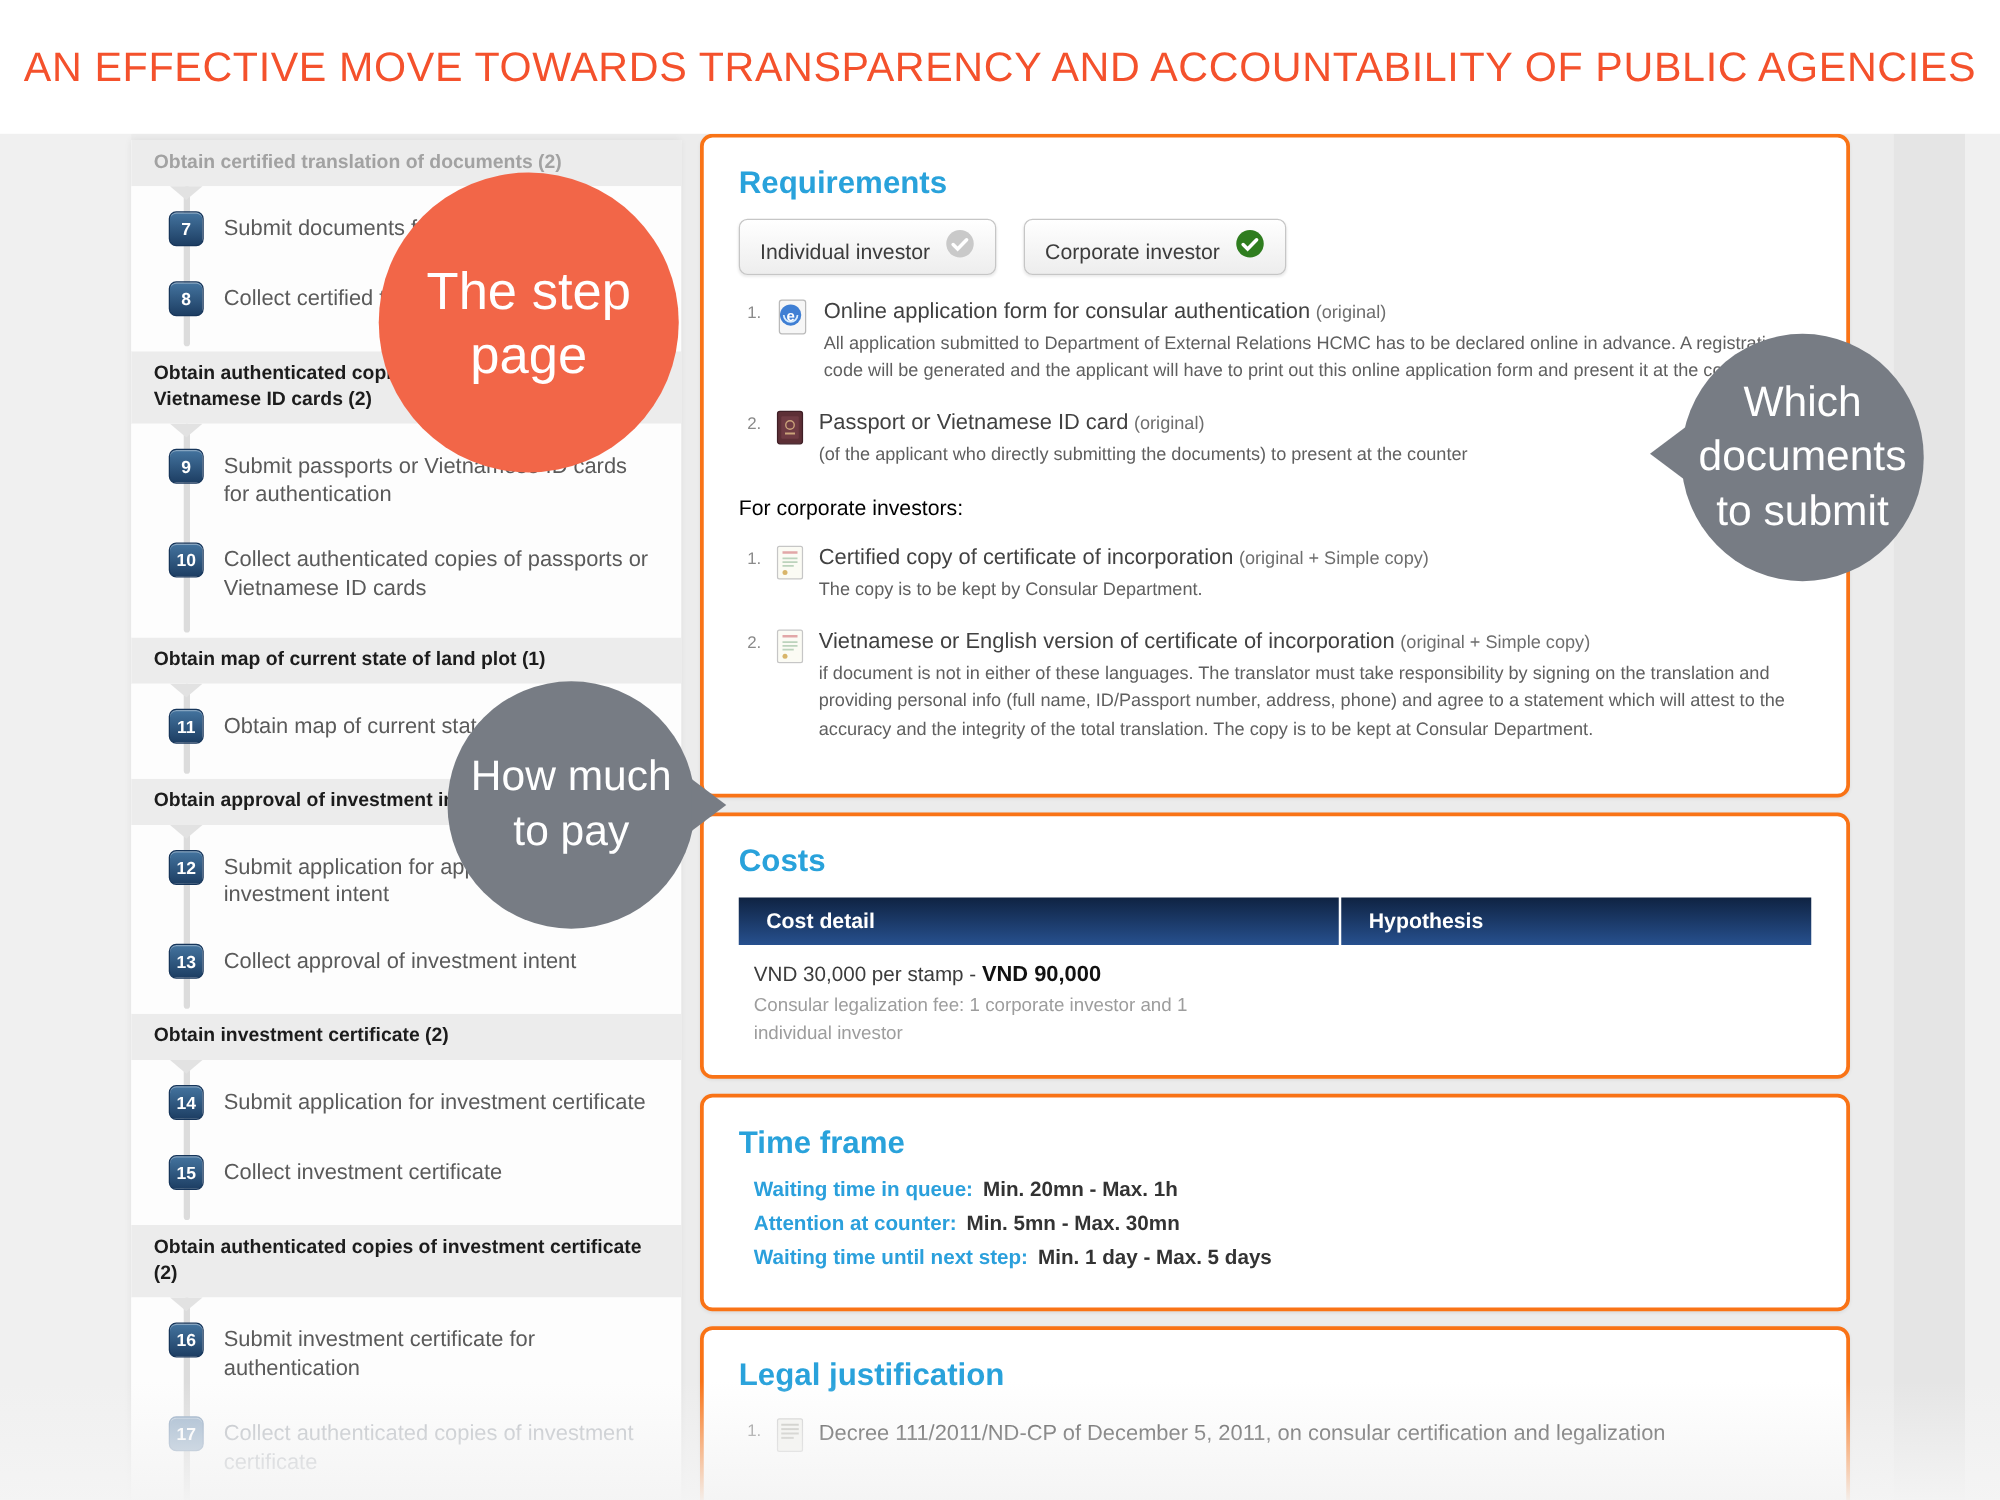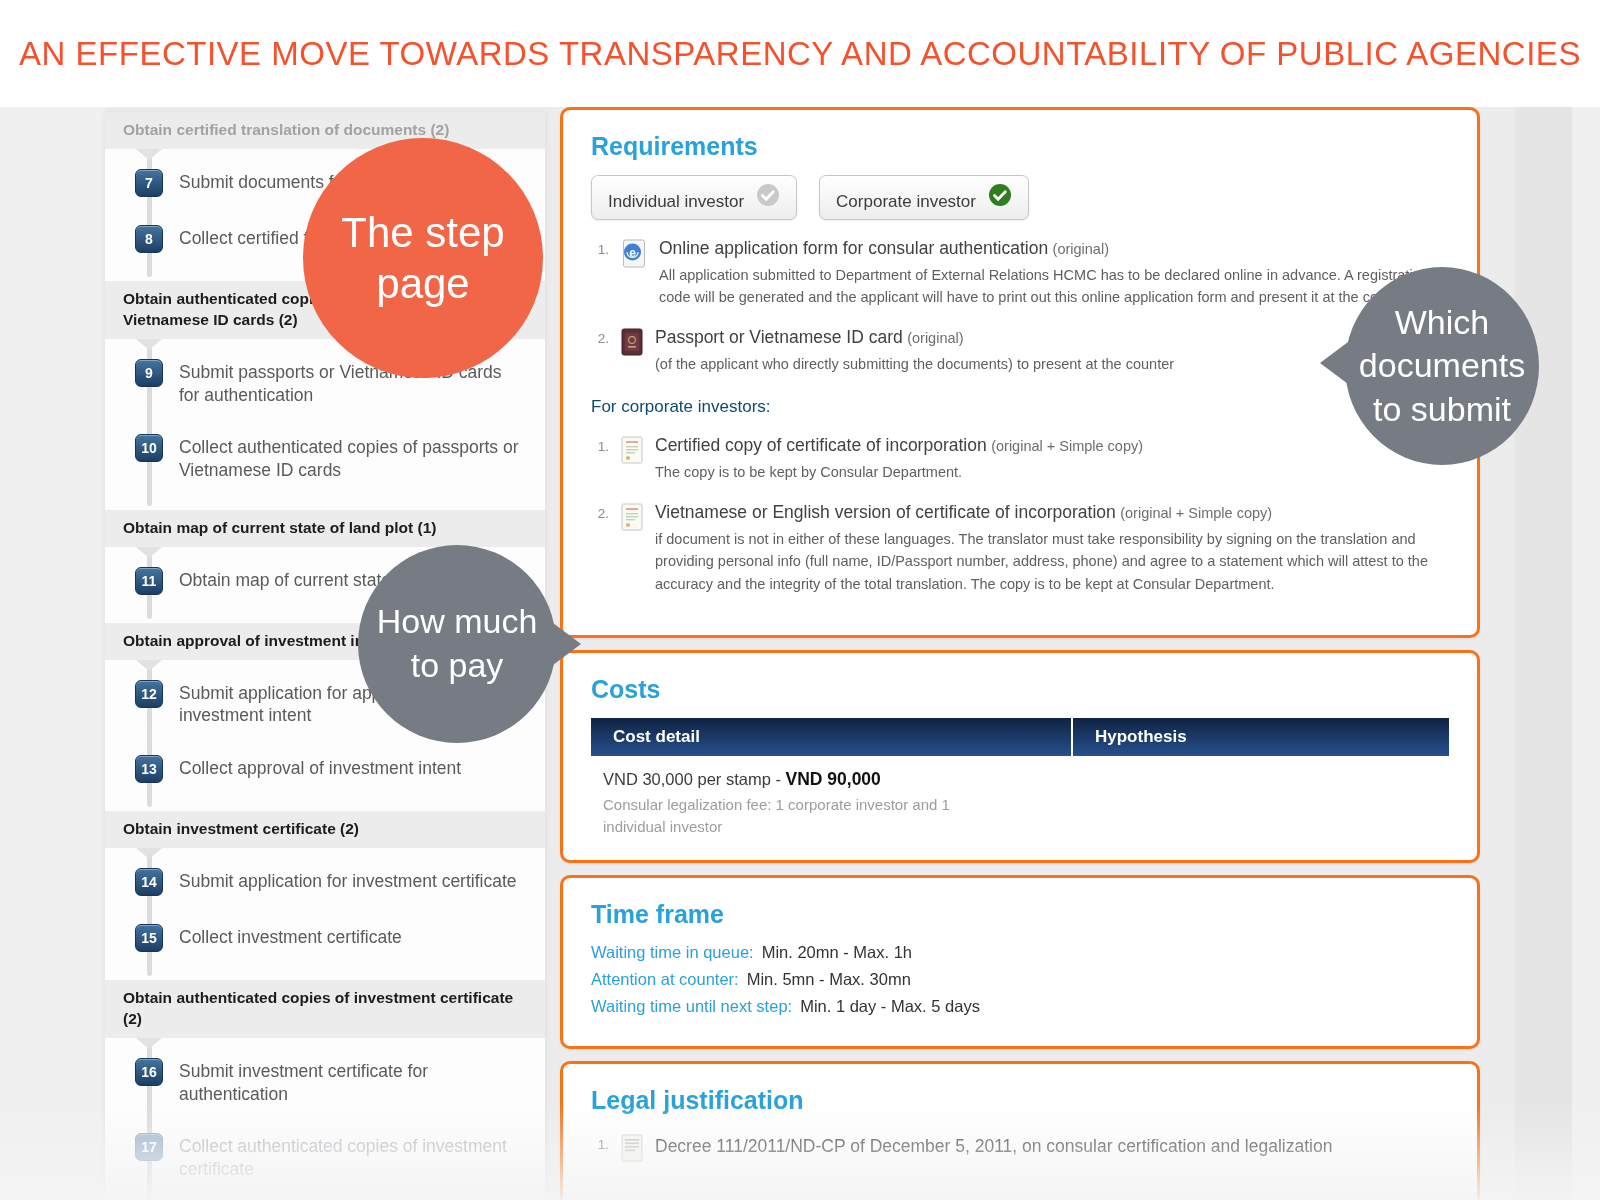--- a/index.html
+++ b/index.html
@@ -50,40 +50,40 @@
           background:linear-gradient(#ffffff,#ededed); padding:7px 16px; font-size:17px; color:#3c3c3c; cursor:pointer;
           box-shadow:0 1px 2px rgba(0,0,0,0.08); }
 
   
   .req-item { display:flex; gap:12px; margin:18px 0; }
   .req-num { color:#8a8a8a; font-size:13.5px; width:18px; text-align:right; padding-top:4px; flex-shrink:0; }
   .req-icon { flex-shrink:0; padding-top:1px; }
   .req-title { font-size:17.5px; color:#414141; }
   .req-suffix { font-size:14.5px; color:#6e6e6e; }
   .req-desc { font-size:14.5px; color:#5f5f5f; line-height:1.55; margin-top:5px; max-width:795px; }
-  .corp-heading { color:#0c4a6e; font-size:17px; margin:22px 0 2px 0; }
+  .corp-heading { color:#000000; font-size:17px; margin:22px 0 2px 0; }
 
   
   .cost-head { display:flex; gap:2px; margin-top:10px; }
   .cost-head-cell { background:linear-gradient(#0f2342,#27508e); color:#fff; font-weight:bold; font-size:17px; padding:9px 22px; }
   .cost-head-cell.c1 { width:480px; }
   .cost-head-cell.c2 { flex:1; }
   .cost-row { display:flex; }
   .cost-left { width:450px; padding:13px 0 0 12px; }
   .cost-line1 { font-size:16.5px; color:#3c3c3c; }
   .cost-line1 b { color:#111; font-size:17.5px; }
   .cost-note { font-size:15px; color:#9d9d9d; line-height:1.45; margin-top:4px; max-width:370px; }
   .cost-right { flex:1; display:flex; align-items:center; gap:10px; padding:20px 0 0 18px; align-self:flex-start; }
   .stamps-label { font-size:16.5px; color:#4a4a4a; }
   .stamps-input { width:118px; height:31px; border:1px solid #c2c2c2; border-radius:4px; text-align:center;
                   color:#2a7ab8; font-weight:bold; font-size:16px; font-family:"Liberation Sans",sans-serif; }
   .pencil { margin-left:16px; cursor:pointer; }
 
   
-  .tf-row { font-size:16.5px; margin:8px 0; }
+  .tf-row { font-size:16.5px; margin:8px 12px;font-weight:bold; }
   .tf-label { color:#2ba0dc; margin-right:8px; }
   .tf-value { color:#333333; }
   .legal-title-wide { max-width:800px; line-height:1.5; display:block; }
 
   
   .bubble { position:absolute; border-radius:50%; display:flex; flex-direction:column; align-items:center;
             justify-content:center; color:#ffffff; text-align:center; z-index:60; }
   .bubble-orange { left:303px; top:138px; width:240px; height:240px; background:#f26648; font-size:42px; line-height:1.22; }
   .bubble-gray { background:#777c84; font-size:34px; line-height:1.28; }
   .bubble-howmuch { left:358px; top:545px; width:198px; height:198px; }

